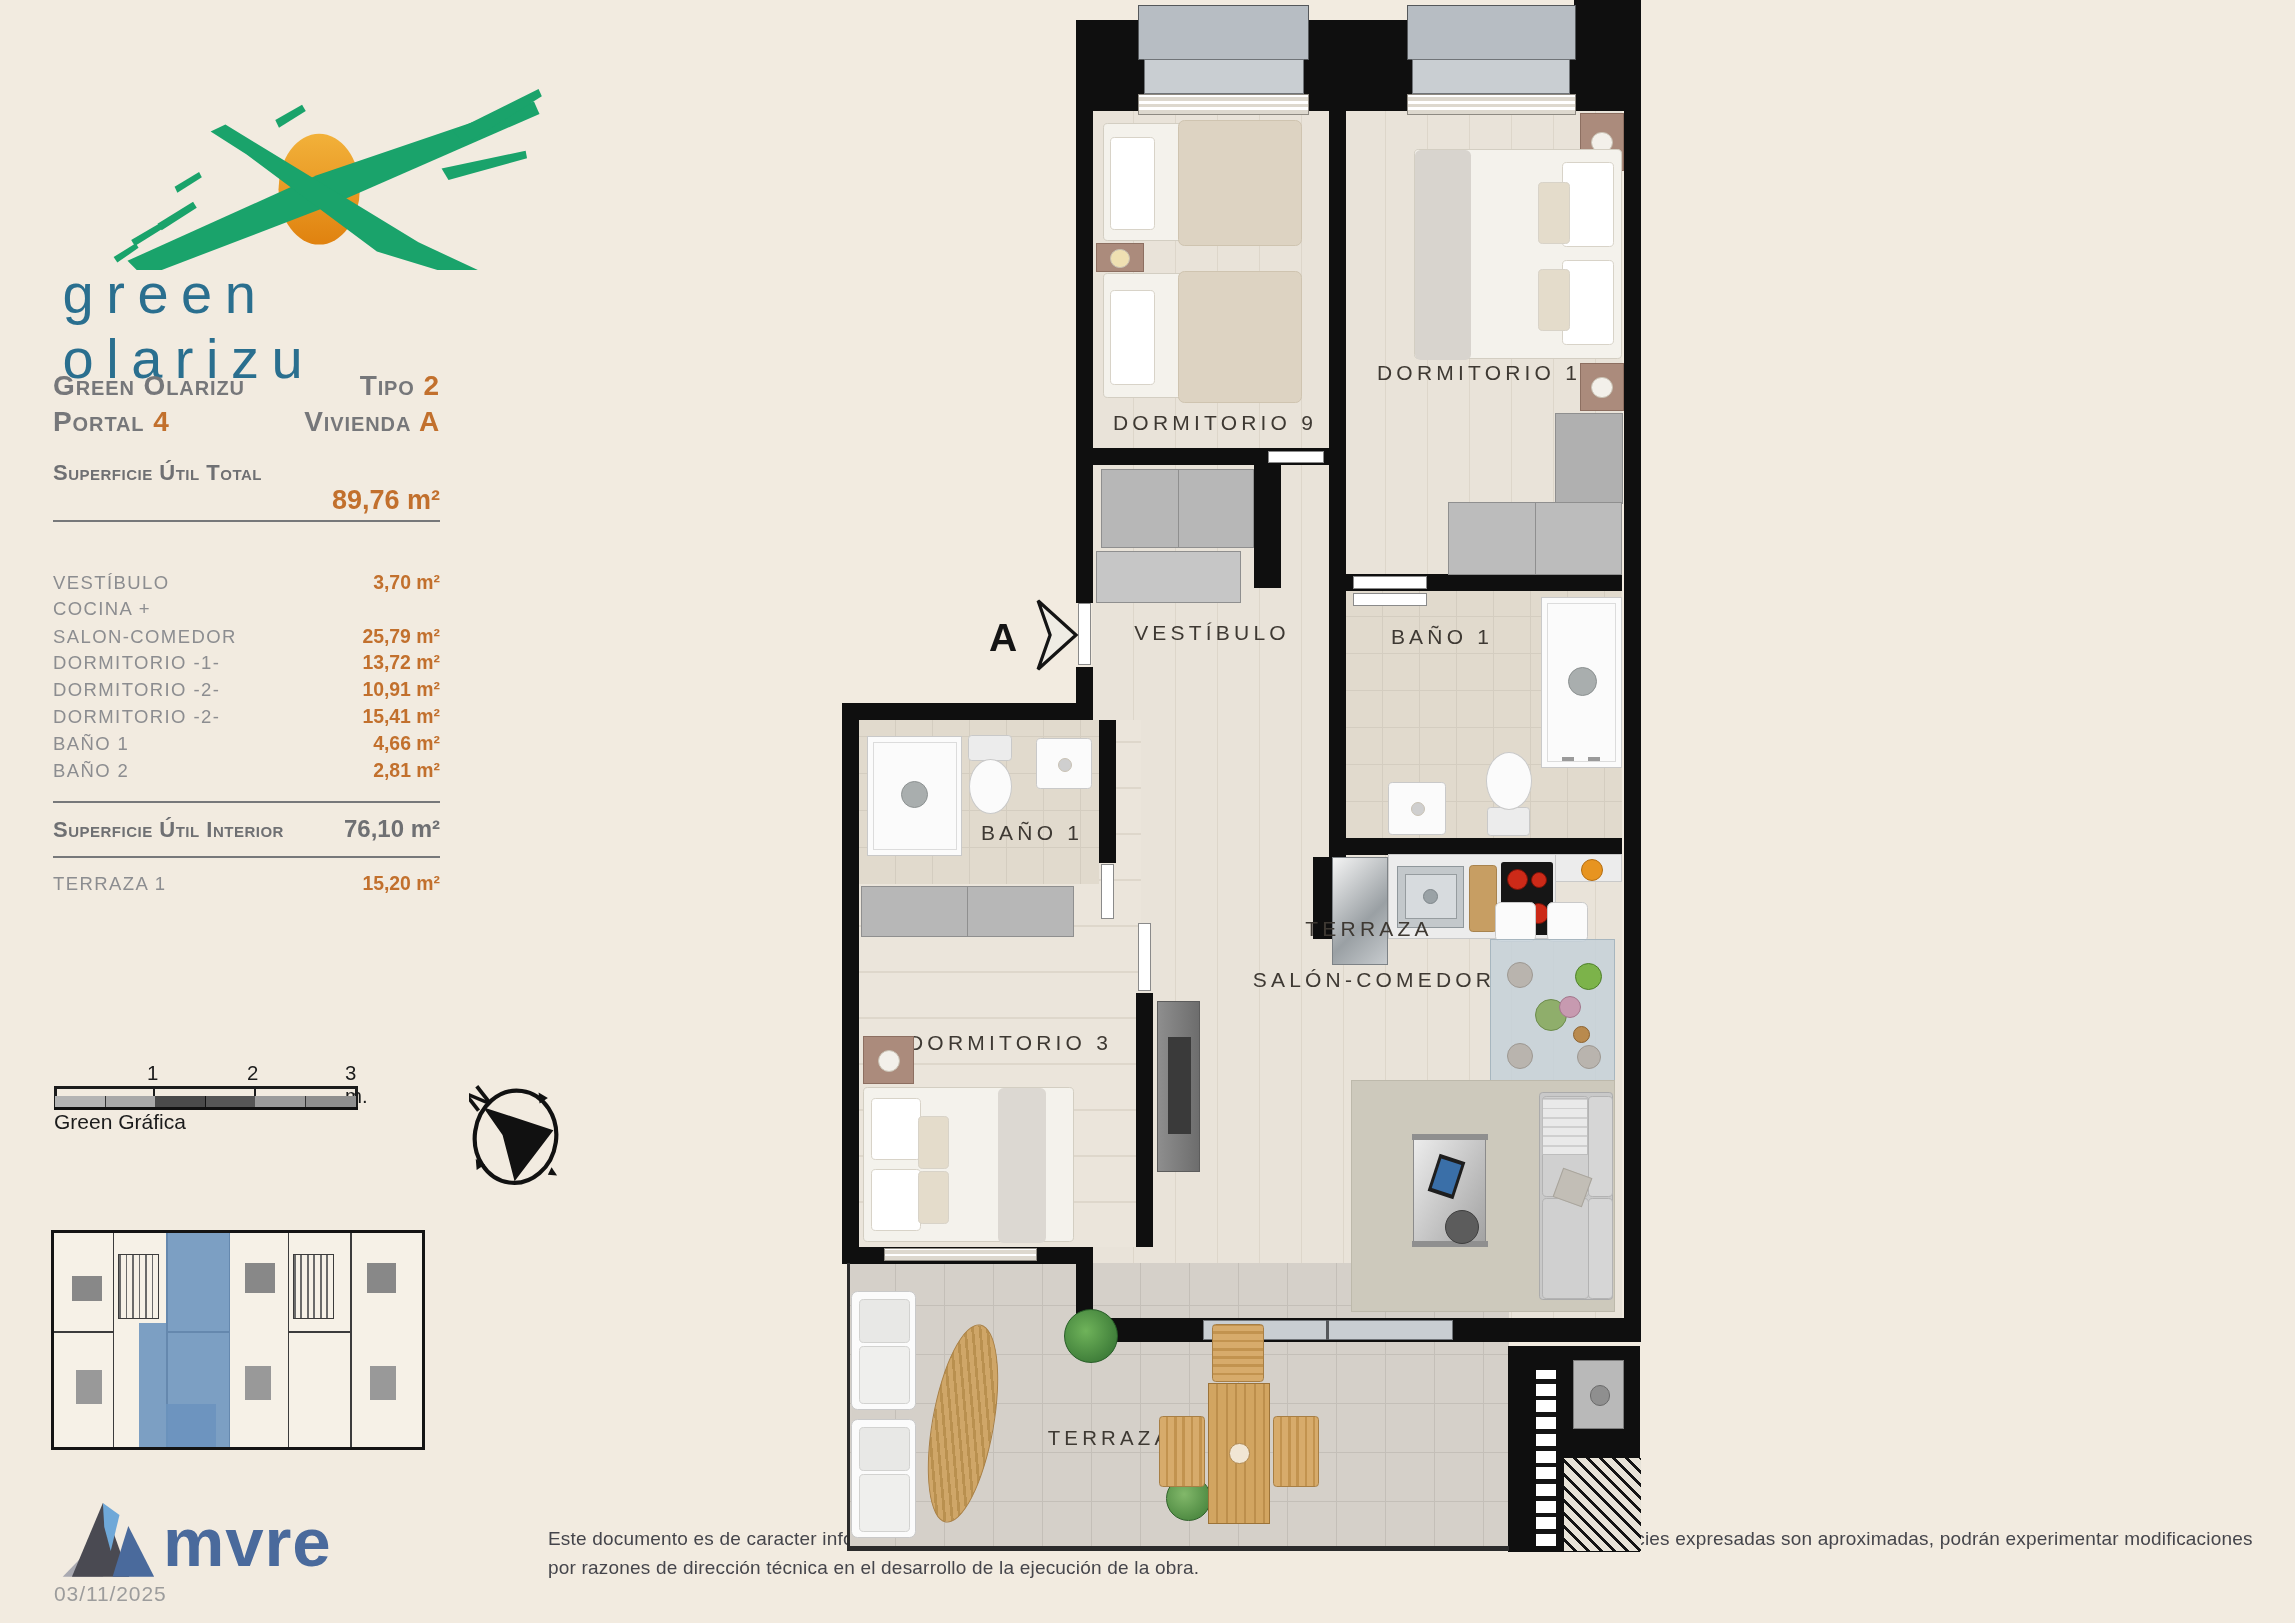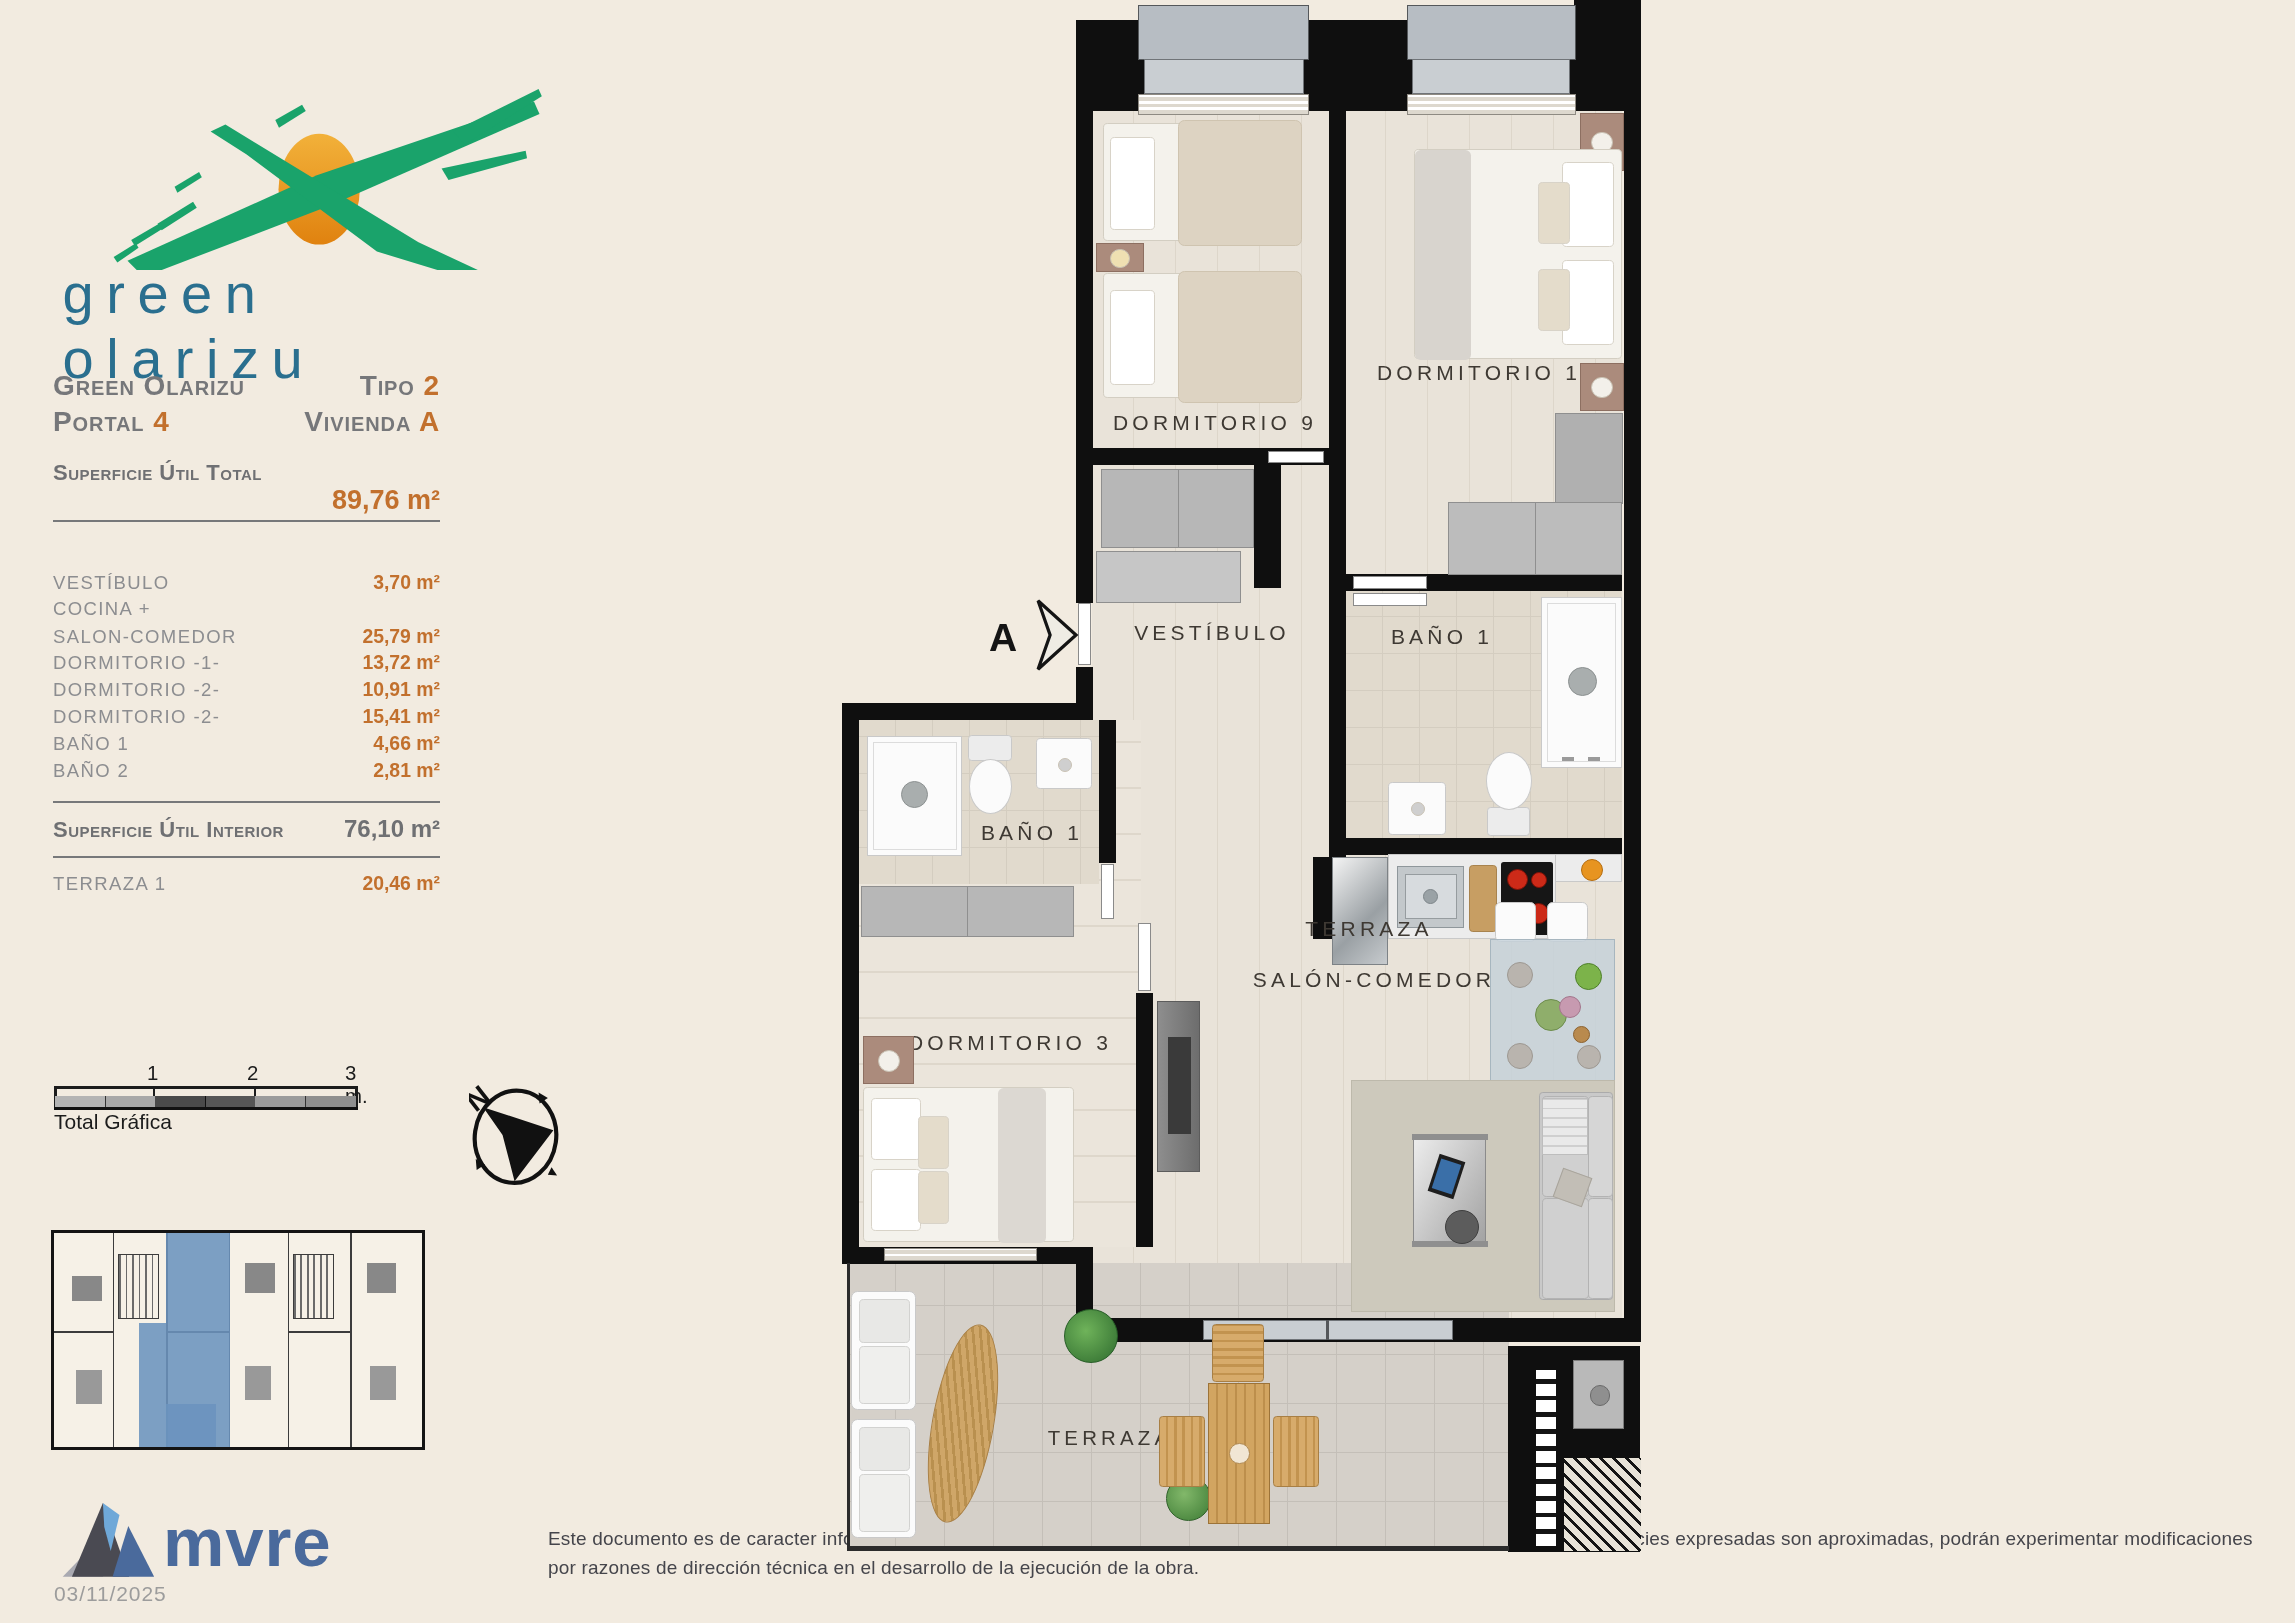--- a/index.html
+++ b/index.html
@@ -126,41 +126,41 @@
     </div>
 
   <div class="abs divider" style="left:53px;top:801px;"></div>
   <div class="abs rowline" style="left:53px;top:815px;">
     <span class="heading">Superficie Útil Interior</span>
     <span style="font-size:24px;font-weight:bold;color:#6f7073;">76,10 m²</span>
     </div>
   <div class="abs divider" style="left:53px;top:856px;"></div>
   <div class="abs rowline" style="left:53px;top:872px;">
     <span class="rlbl">TERRAZA 1</span>
-    <span class="rval">20,46 m²</span>
+    <span class="rval">15,20 m²</span>
     </div>
 
   <div class="abs" style="left:54px;top:1062px;width:324px;height:74px;">
     <span class="abs" style="left:93px;top:0;font-size:20.4px;color:#1c1c1c;">1</span>
     <span class="abs" style="left:193px;top:0;font-size:20.4px;color:#1c1c1c;">2</span>
     <span class="abs" style="left:291px;top:0;font-size:20.4px;color:#1c1c1c;">3 m.</span>
     <div class="abs" style="left:0;top:24px;width:304px;height:2.8px;background:#1c1c1c;"></div>
     <div class="abs" style="left:0;top:24px;width:2.8px;height:23px;background:#1c1c1c;"></div>
     <div class="abs" style="left:99px;top:24px;width:2.3px;height:14px;background:#1c1c1c;"></div>
     <div class="abs" style="left:200px;top:24px;width:2.3px;height:14px;background:#1c1c1c;"></div>
     <div class="abs" style="left:301px;top:24px;width:2.8px;height:23px;background:#1c1c1c;"></div>
     <div class="abs" style="left:0.9px;top:34px;width:50px;height:11px;background:#b4b4b4;"></div>
     <div class="abs" style="left:51px;top:34px;width:50px;height:11px;background:#a8a8a8;border-left:0.9px solid #333;"></div>
     <div class="abs" style="left:101px;top:34px;width:50px;height:11px;background:#4a4a4a;"></div>
     <div class="abs" style="left:151px;top:34px;width:50px;height:11px;background:#565656;border-left:0.9px solid #111;"></div>
     <div class="abs" style="left:201px;top:34px;width:50px;height:11px;background:#9b9b9b;"></div>
     <div class="abs" style="left:251px;top:34px;width:50px;height:11px;background:#8f8f8f;border-left:0.9px solid #333;"></div>
     <div class="abs" style="left:0;top:45px;width:304px;height:3.2px;background:#111;"></div>
   </div>
-  <div class="abs" style="left:54px;top:1110px;font-size:21px;color:#1c1c1c;">Total Gráfica</div>
+  <div class="abs" style="left:54px;top:1110px;font-size:21px;color:#1c1c1c;">Green Gráfica</div>
 
   <div class="abs" style="left:469px;top:1085px;width:93px;height:104px;">
     <svg width="93" height="104" viewBox="0 0 200 225">
       <ellipse cx="100" cy="112" rx="88" ry="100" fill="none" stroke="#111" stroke-width="9" transform="rotate(8 100 112)"></ellipse>
       <polygon points="30,48 182,98 98,208 72,108" fill="#111"></polygon>
       <polygon points="150,16 170,28 152,40" fill="#111"></polygon>
       <polygon points="14,160 34,172 16,184" fill="#111"></polygon>
       <polygon points="178,178 190,196 170,194" fill="#111"></polygon>
       <text x="2" y="52" font-size="64" font-weight="bold" fill="#111" transform="rotate(-38 20 40)">N</text>
     </svg>

